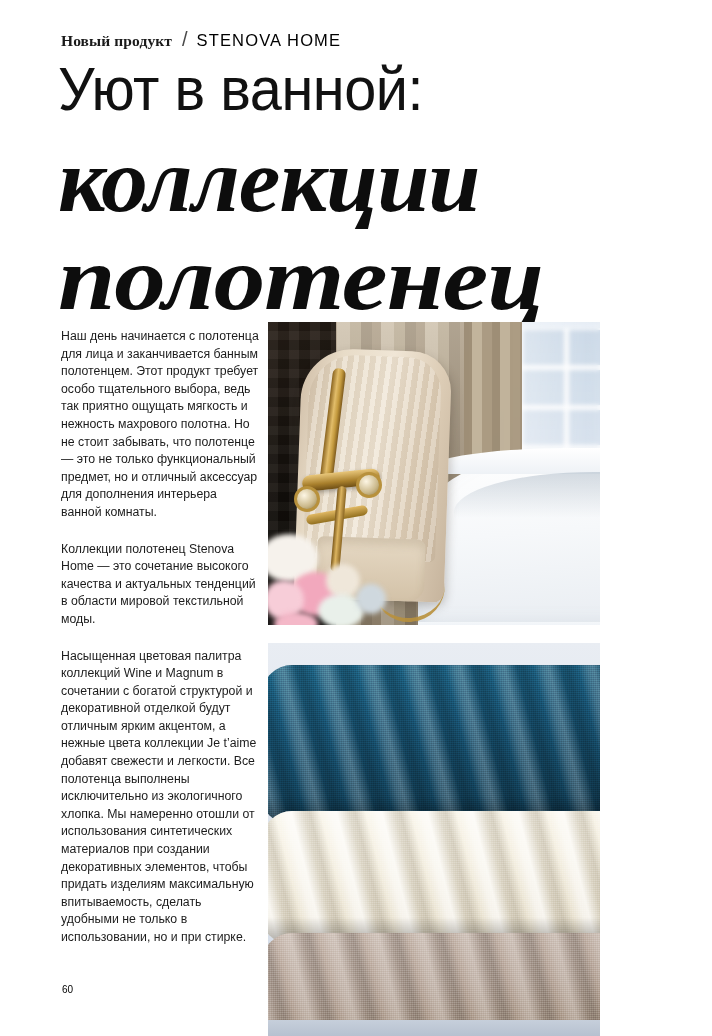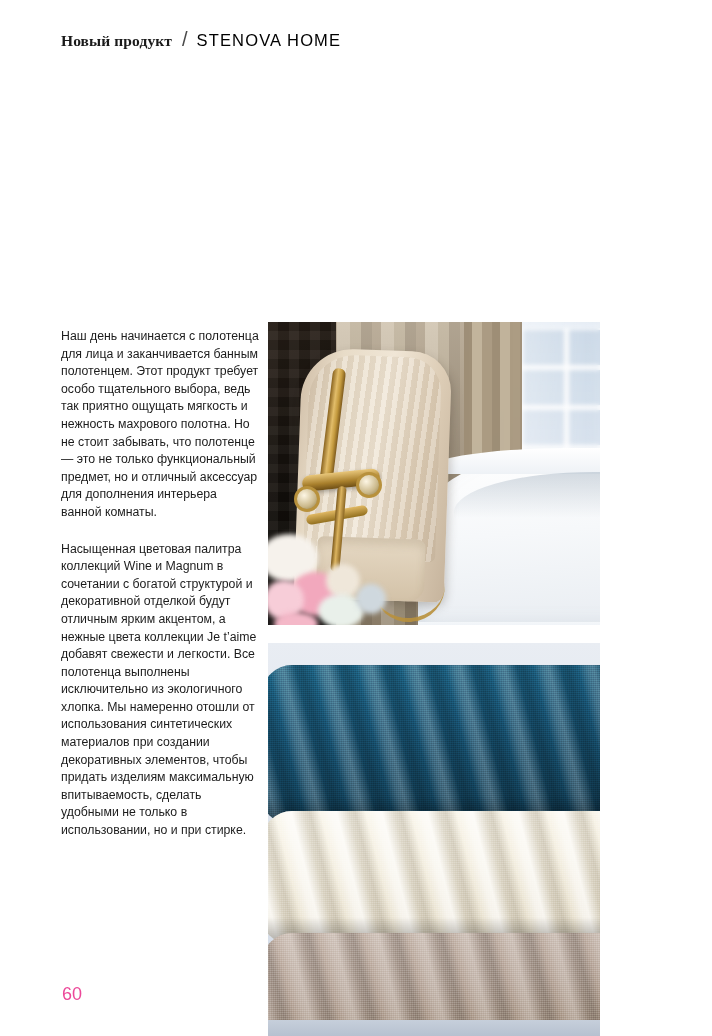--- a/index.html
+++ b/index.html
@@ -106,22 +106,22 @@
     hyphens: manual;
   }
   .body-col p:last-child { margin-bottom: 0; }
 
   
   .folio {
     position: absolute;
     left: 62px;
     top: 984px;
     font-family: "Liberation Sans", sans-serif;
-    font-size: 18px;
-    color: #ec4899;
+    font-size: 10px;
+    color: #000000;
   }
 
   
   .photo {
     position: absolute;
     overflow: hidden;
   }
   .photo-top {
     left: 268px;
     top: 322px;
@@ -360,23 +360,29 @@
 <body>
 
 <div class="page">
 
   <div class="runhead">
     <span class="runhead-rubric">Новый продукт</span>
     <span class="runhead-sep">/</span>
     <span class="runhead-brand">STENOVA HOME</span>
   </div>
 
+  <div class="headline">
+    <div class="hl-line1">Уют в ванной:</div>
+    <div class="hl-line2">коллекции</div>
+    <div class="hl-line3">полотенец</div>
+  </div>
 
   <div class="body-col">
     <p>Наш день начинается с полотенца для лица и заканчивается банным полотенцем. Этот продукт требует особо тщательного выбора, ведь так приятно ощущать мягкость и нежность махрового полотна. Но не стоит забывать, что полотенце — это не только функциональный предмет, но и отличный аксессуар для дополнения интерьера ванной комнаты.</p>
+    <p>Коллекции полотенец Stenova Home — это сочетание высокого качества и актуальных тенденций в области мировой текстильной моды.</p>
     <p>Насыщенная цветовая палитра коллекций Wine и Magnum в сочетании с богатой структурой и декоративной отделкой будут отличным ярким акцентом, а нежные цвета коллекции Je t’aime добавят свежести и легкости. Все полотенца выполнены исключительно из экологичного хлопка. Мы намеренно отошли от использования синтетических материалов при создании декоративных элементов, чтобы придать изделиям максимальную впитываемость, сделать удобными не только в использовании, но и при стирке.</p>
   </div>
 
   <div class="folio">60</div>
 
   <div class="photo photo-top">
     <div class="bath-scene">
       <div class="bath-window">
         <div class="pane-grid"></div>
       </div>

